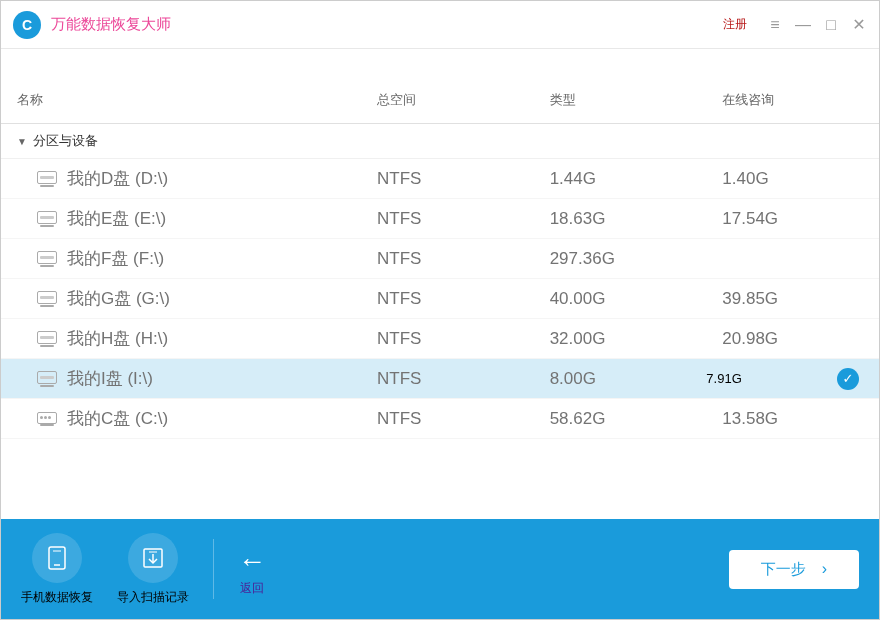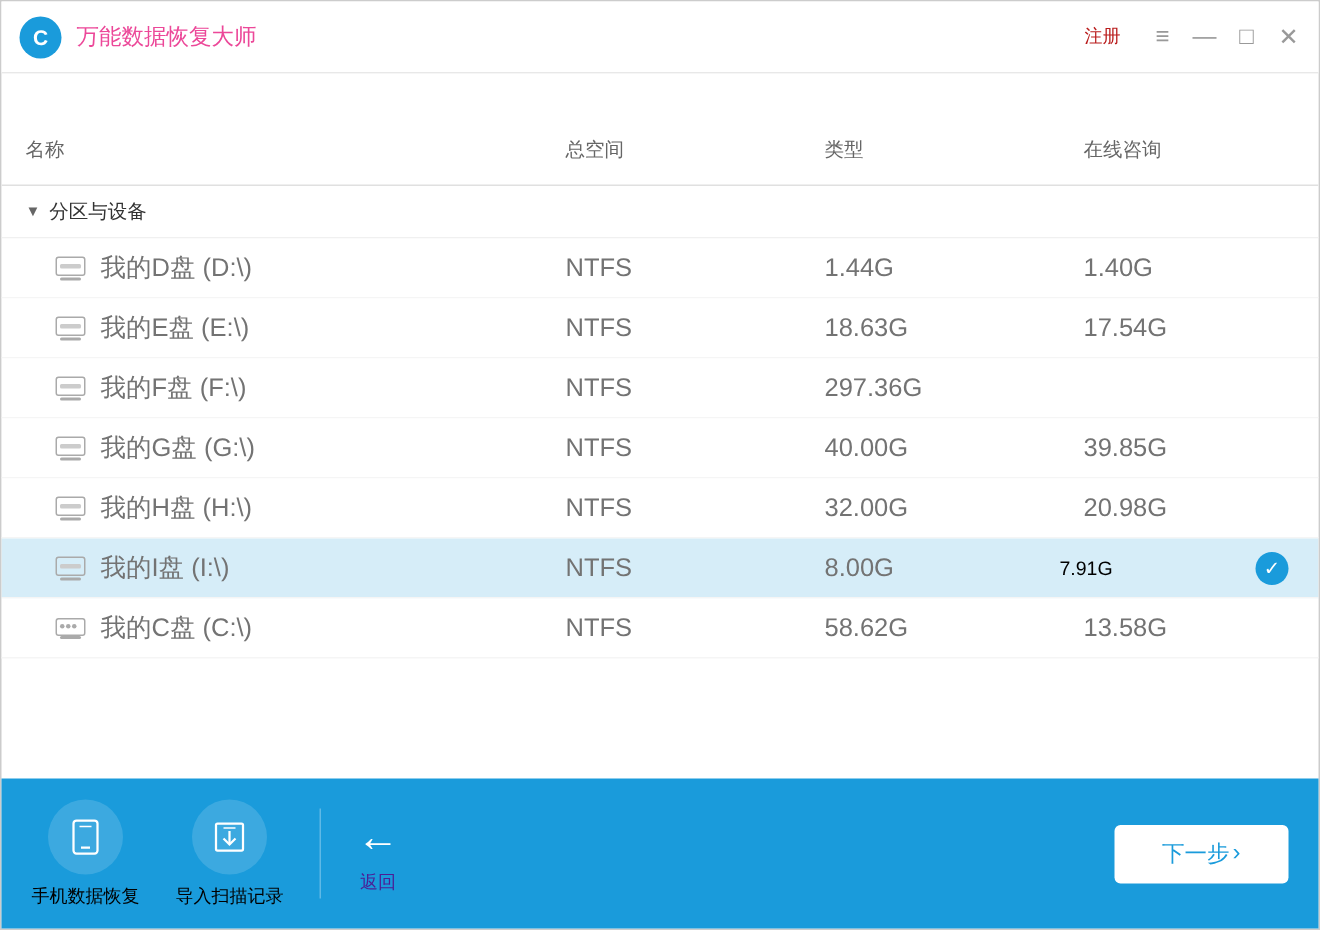--- a/index.html
+++ b/index.html
@@ -265,21 +265,21 @@
     .next-btn {
       background: white;
       color: #1a9bdb;
       border: none;
       border-radius: 4px;
       padding: 10px 32px;
       font-size: 15px;
       cursor: pointer;
       display: flex;
       align-items: center;
-      gap: 2px;
+      gap: 16px;
       font-family: 'Microsoft YaHei', sans-serif;
     }
     .next-chevron {
       font-size: 16px;
       color: #1a9bdb;
     }
   </style>
 </head>
 <body>
 

